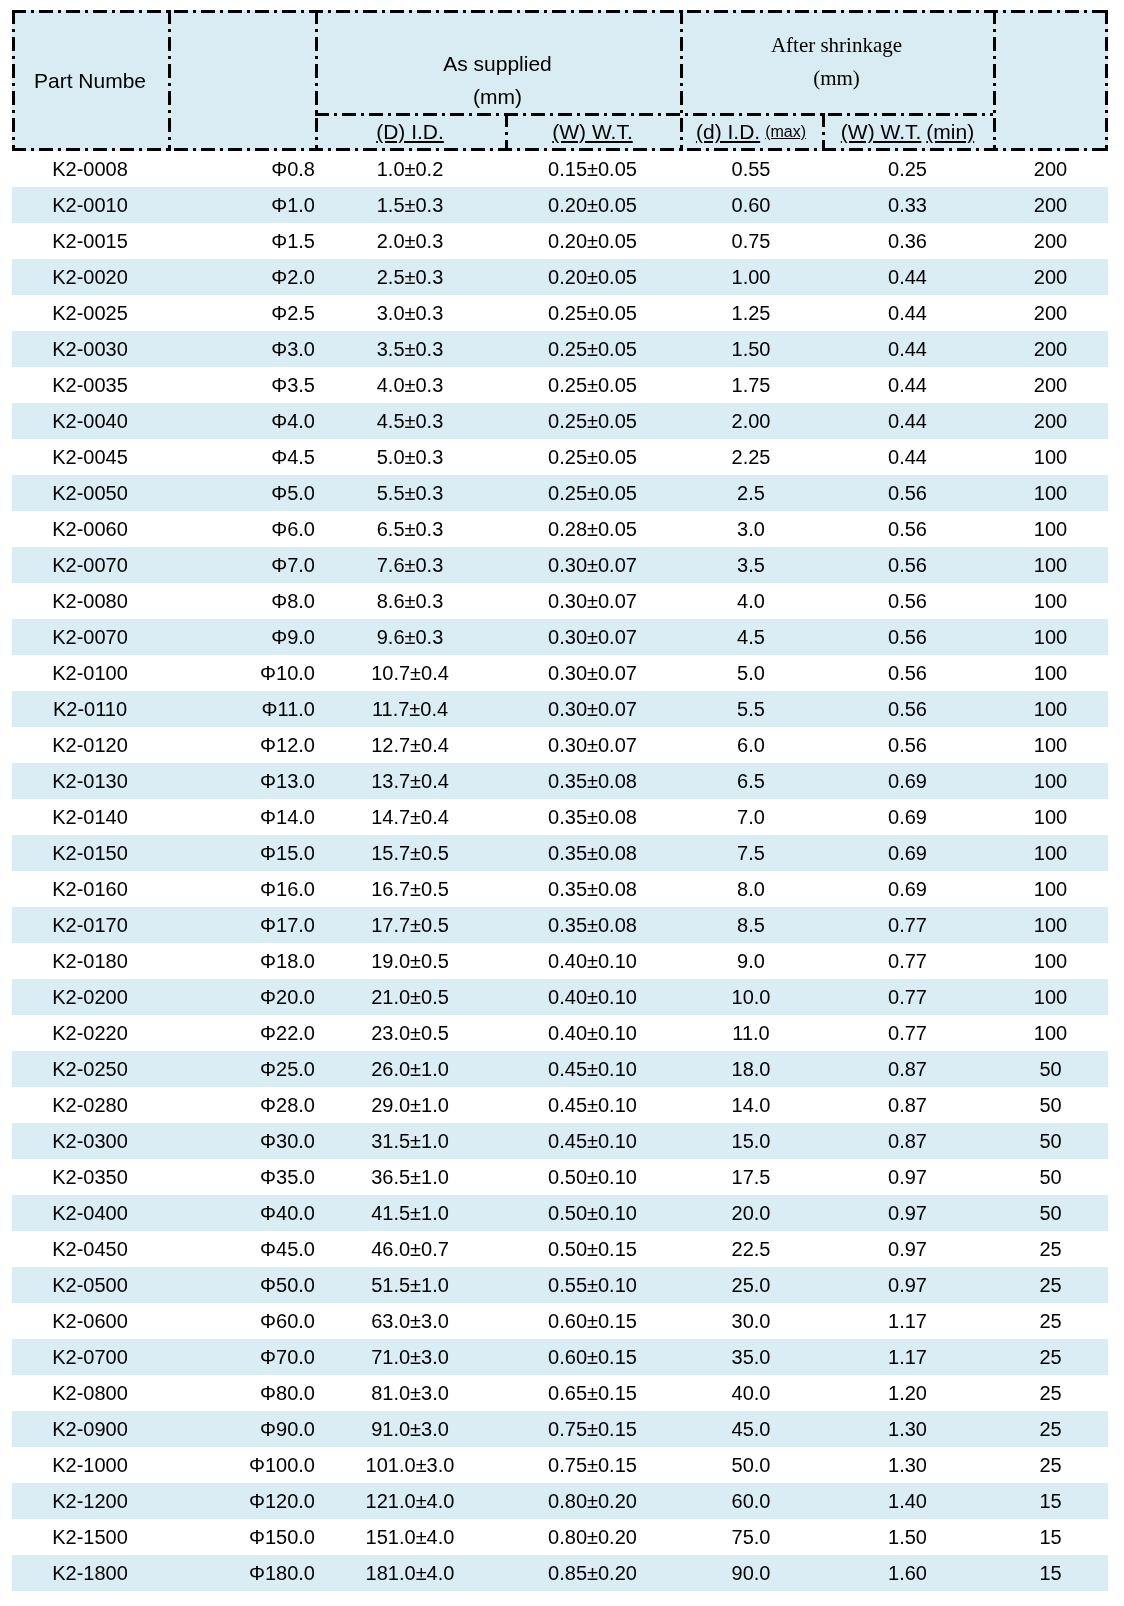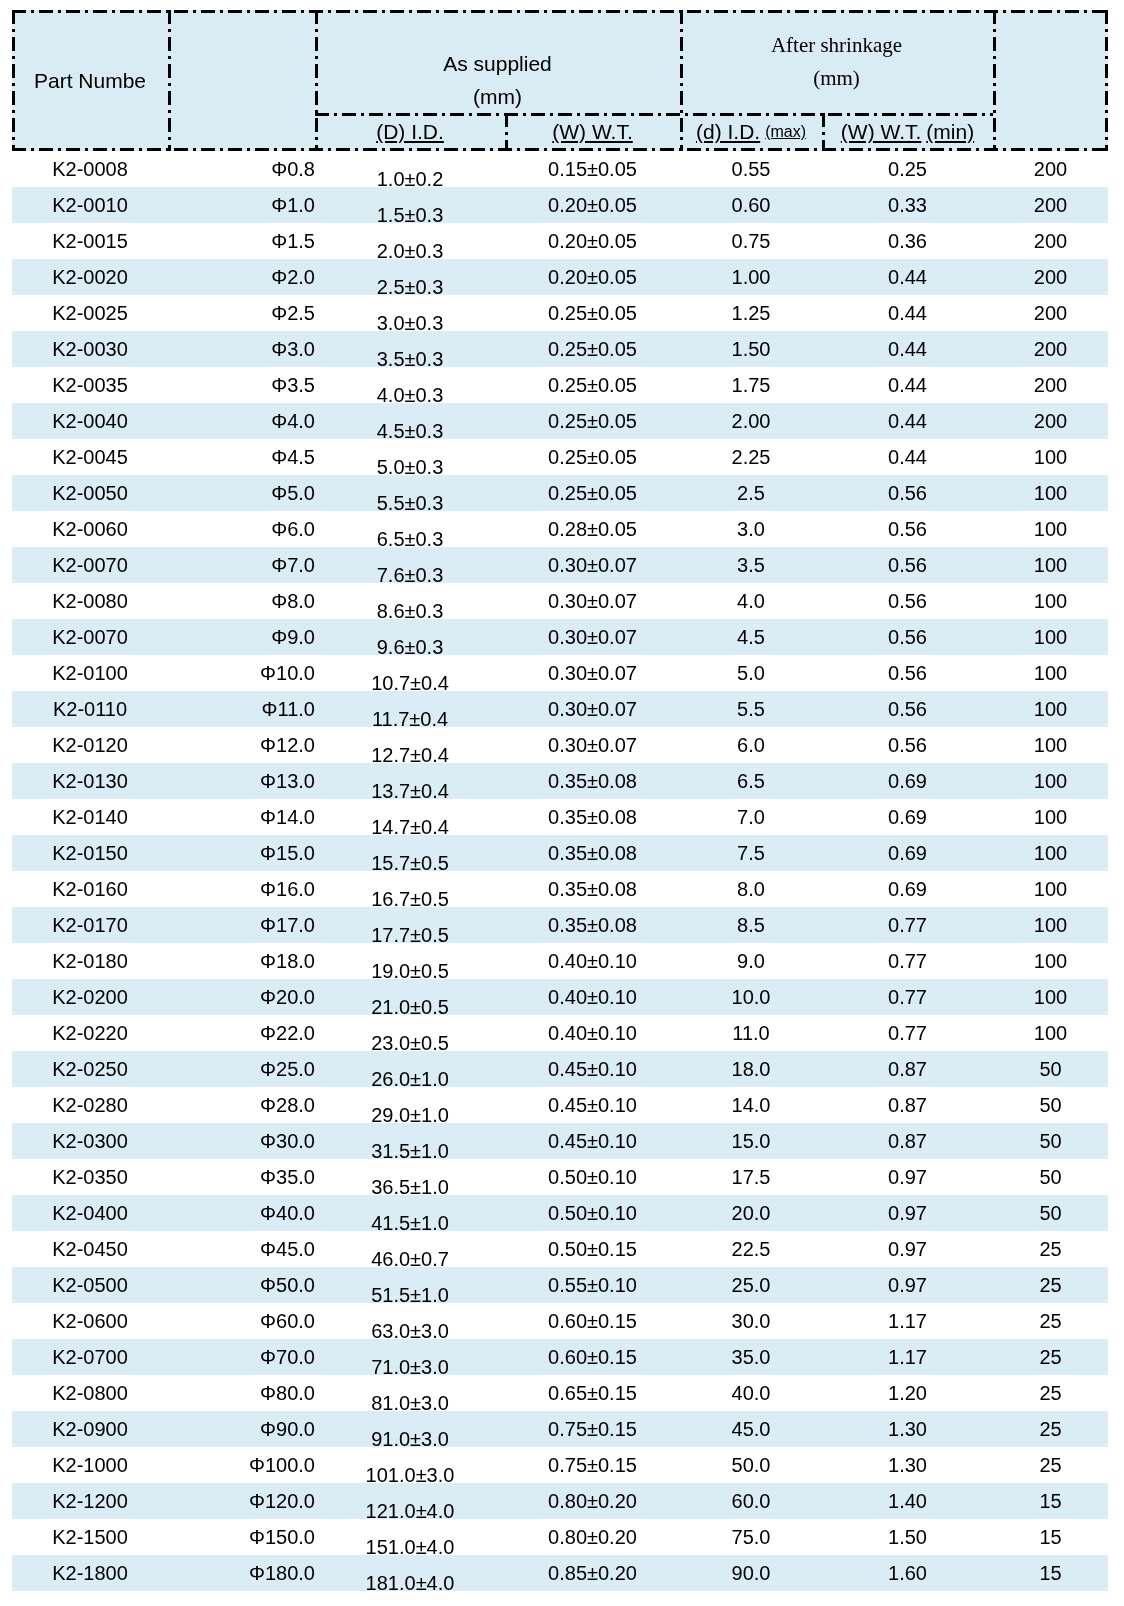--- a/index.html
+++ b/index.html
@@ -63,21 +63,21 @@
     display: flex;
     height: 36px;
     line-height: 36px;
     font-size: 20px;
     background: transparent;
   }
   .trow.alt { background: var(--row-alt-bg, #daecf4); }
   .cell { text-align: center; overflow: hidden; white-space: nowrap; }
   .c1 { width: 156px; }
   .c2 { width: 147px; text-align: right; }
-  .c3 { width: 190px; margin-top: 10px; }
+  .c3 { width: 190px; }
   .c4 { width: 175px; }
   .c5 { width: 142px; }
   .c6 { width: 171px; }
   .c7 { width: 115px; }
 </style>
 </head>
 <body>
 
 <div class="page">
   <div class="spec-table">

